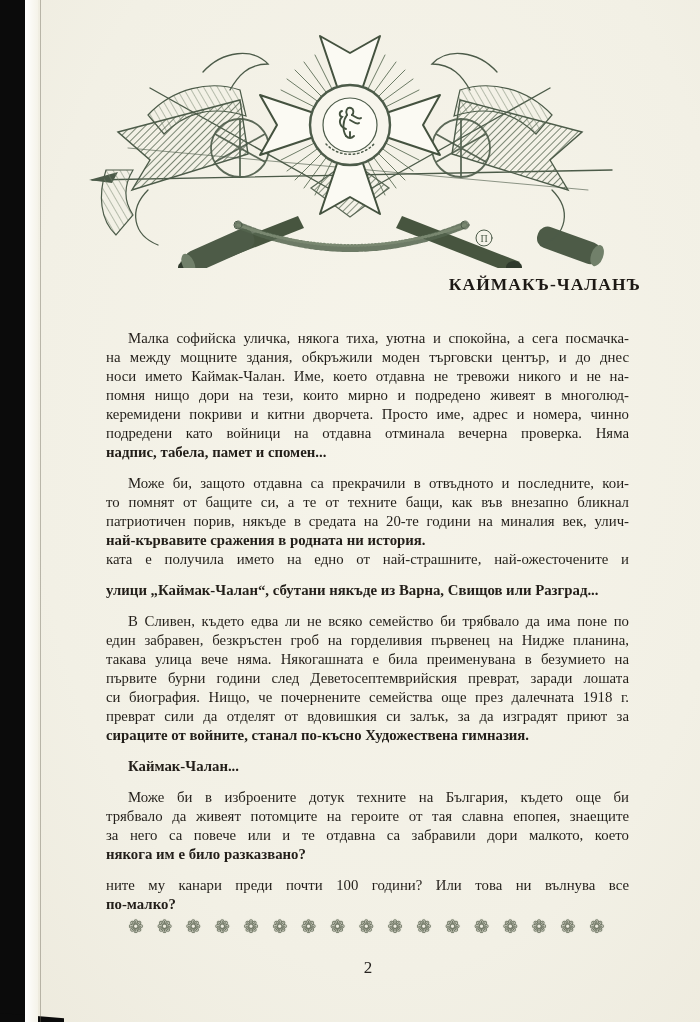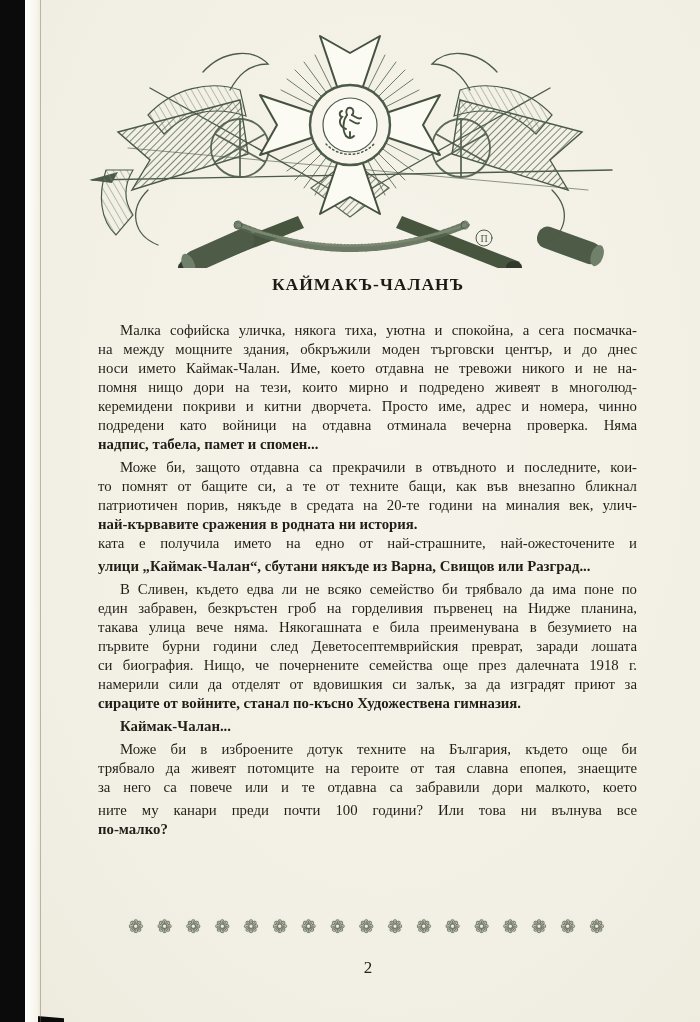--- a/index.html
+++ b/index.html
@@ -9,25 +9,25 @@
     font-family:"Liberation Serif","DejaVu Serif",serif;color:#221e19;
   }
   .edge-black{position:absolute;left:0;top:0;width:25px;height:100%;background:#0b0b0b;}
   .edge-wedge{position:absolute;left:0;bottom:0;width:64px;height:9px;background:#0b0b0b;
     clip-path:polygon(0 0,100% 58%,100% 100%,0 100%);}
   .edge-highlight{position:absolute;left:25px;top:0;width:13px;height:100%;
     background:linear-gradient(to right,#ffffff,#f5f3e9);}
   .edge-line{position:absolute;left:40px;top:0;width:1px;height:100%;background:rgba(115,110,95,.45);}
   .engraving{position:absolute;left:88px;top:20px;width:528px;height:248px;}
   .title{
-    position:absolute;left:95px;top:274px;width:546px;text-align:center;
+    position:absolute;left:95px;top:274px;width:546px;text-align:right;
     font-weight:bold;font-size:17.5px;letter-spacing:1px;color:#1d1915;white-space:nowrap;
   }
   .body-text{position:absolute;left:94px;top:317px;width:547px;font-size:14.8px;line-height:19px;}
-  .para{margin:4px;}
+  .para{margin:12px;}
   .line{text-align:justify;text-align-last:justify;white-space:nowrap;overflow:visible;}
   .line.first{text-indent:22px;}
   .line.last{text-align-last:left;white-space:normal;font-weight:bold;}
   .divider{
     position:absolute;left:95px;top:916px;width:546px;text-align:center;white-space:nowrap;
     font-family:"DejaVu Sans",sans-serif;font-size:18px;letter-spacing:4px;color:#6e7563;
     text-shadow:0 0 1px rgba(90,100,80,.5);
   }
   .page-number{position:absolute;left:95px;top:958px;width:546px;text-align:center;font-size:17px;color:#262320;}
 </style>
@@ -161,30 +161,31 @@
       </div>
       <div class="para">
         <div class="line last">улици „Каймак-Чалан“, сбутани някъде из Варна, Свищов или Разград...</div>
       </div>
       <div class="para">
         <div class="line first">В Сливен, където едва ли не всяко семейство би трябвало да има поне по</div>
         <div class="line">един забравен, безкръстен гроб на горделивия първенец на Нидже планина,</div>
         <div class="line">такава улица вече няма. Някогашната е била преименувана в безумието на</div>
         <div class="line">първите бурни години след Деветосептемврийския преврат, заради лошата</div>
         <div class="line">си биография. Нищо, че почернените семейства още през далечната 1918 г.</div>
-        <div class="line">намерили сили да отделят от вдовишкия си залък, за да изградят приют за</div>
+        <div class="line">преврат сили да отделят от вдовишкия си залък, за да изградят приют за</div>
         <div class="line last">сираците от войните, станал по-късно Художествена гимназия.</div>
       </div>
       <div class="para">
         <div class="line first last">Каймак-Чалан...</div>
       </div>
       <div class="para">
         <div class="line first">Може би в изброените дотук техните на България, където още би</div>
         <div class="line">трябвало да живеят потомците на героите от тая славна епопея, знаещите</div>
         <div class="line">за него са повече или и те отдавна са забравили дори малкото, което</div>
+        <div class="line last">някога им е било разказвано?</div>
       </div>
       <div class="para">
         <div class="line">ните му канари преди почти 100 години? Или това ни вълнува все</div>
         <div class="line last">по-малко?</div>
       </div>
     </div>
 
   <div class="divider">❁ ❁ ❁ ❁ ❁ ❁ ❁ ❁ ❁ ❁ ❁ ❁ ❁ ❁ ❁ ❁ ❁</div>
 
   <div class="page-number">2</div>

